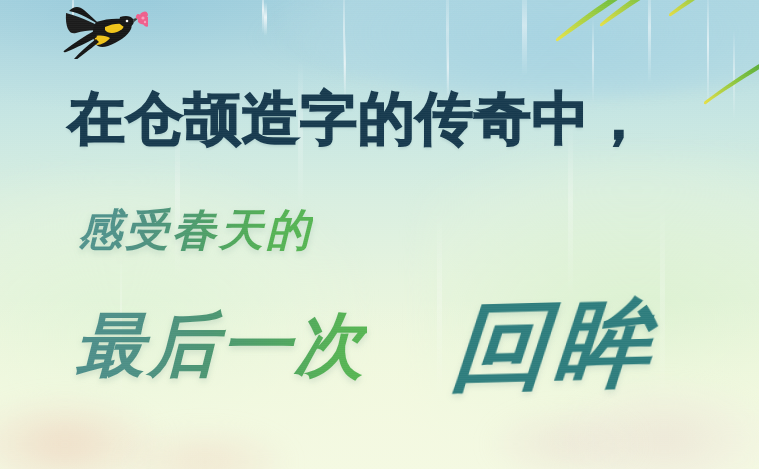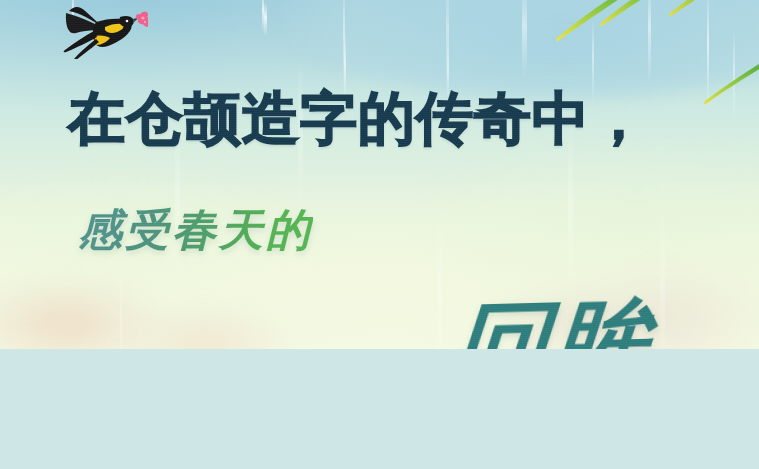--- a/index.html
+++ b/index.html
@@ -5,21 +5,21 @@
   * { margin:0; padding:0; box-sizing:border-box; }
   html,body { width:759px; height:469px; overflow:hidden; }
   body {
     font-family:"Liberation Sans", sans-serif;
     background:#cfe6e6;
   }
 
   #poster {
     position:relative;
     width:759px;
-    height:349px;
+    height:469px;
     overflow:hidden;
     background:
       linear-gradient(180deg,
         #a8d4e0 0%,
         #b8dde2 12%,
         #c7e6e2 26%,
         #d8eee0 42%,
         #e6f4de 60%,
         #eef7dd 76%,
         #f1f8de 88%,
@@ -287,18 +287,19 @@
       <circle cx="83" cy="15" r="1.6"></circle>
       <circle cx="85" cy="19" r="1.2"></circle>
     </g>
   </svg>
 
   <div id="headline">
     <div class="line" id="line1">在仓颉造字的传奇中，</div>
 
     <div class="line" id="line2">感受春天的</div>
 
+    <div class="line" id="line3">最后一次</div>
 
     <div class="line" id="line3brush">回眸</div>
   </div>
 
   <div class="noise"></div>
 </div>
 
 </body></html>

